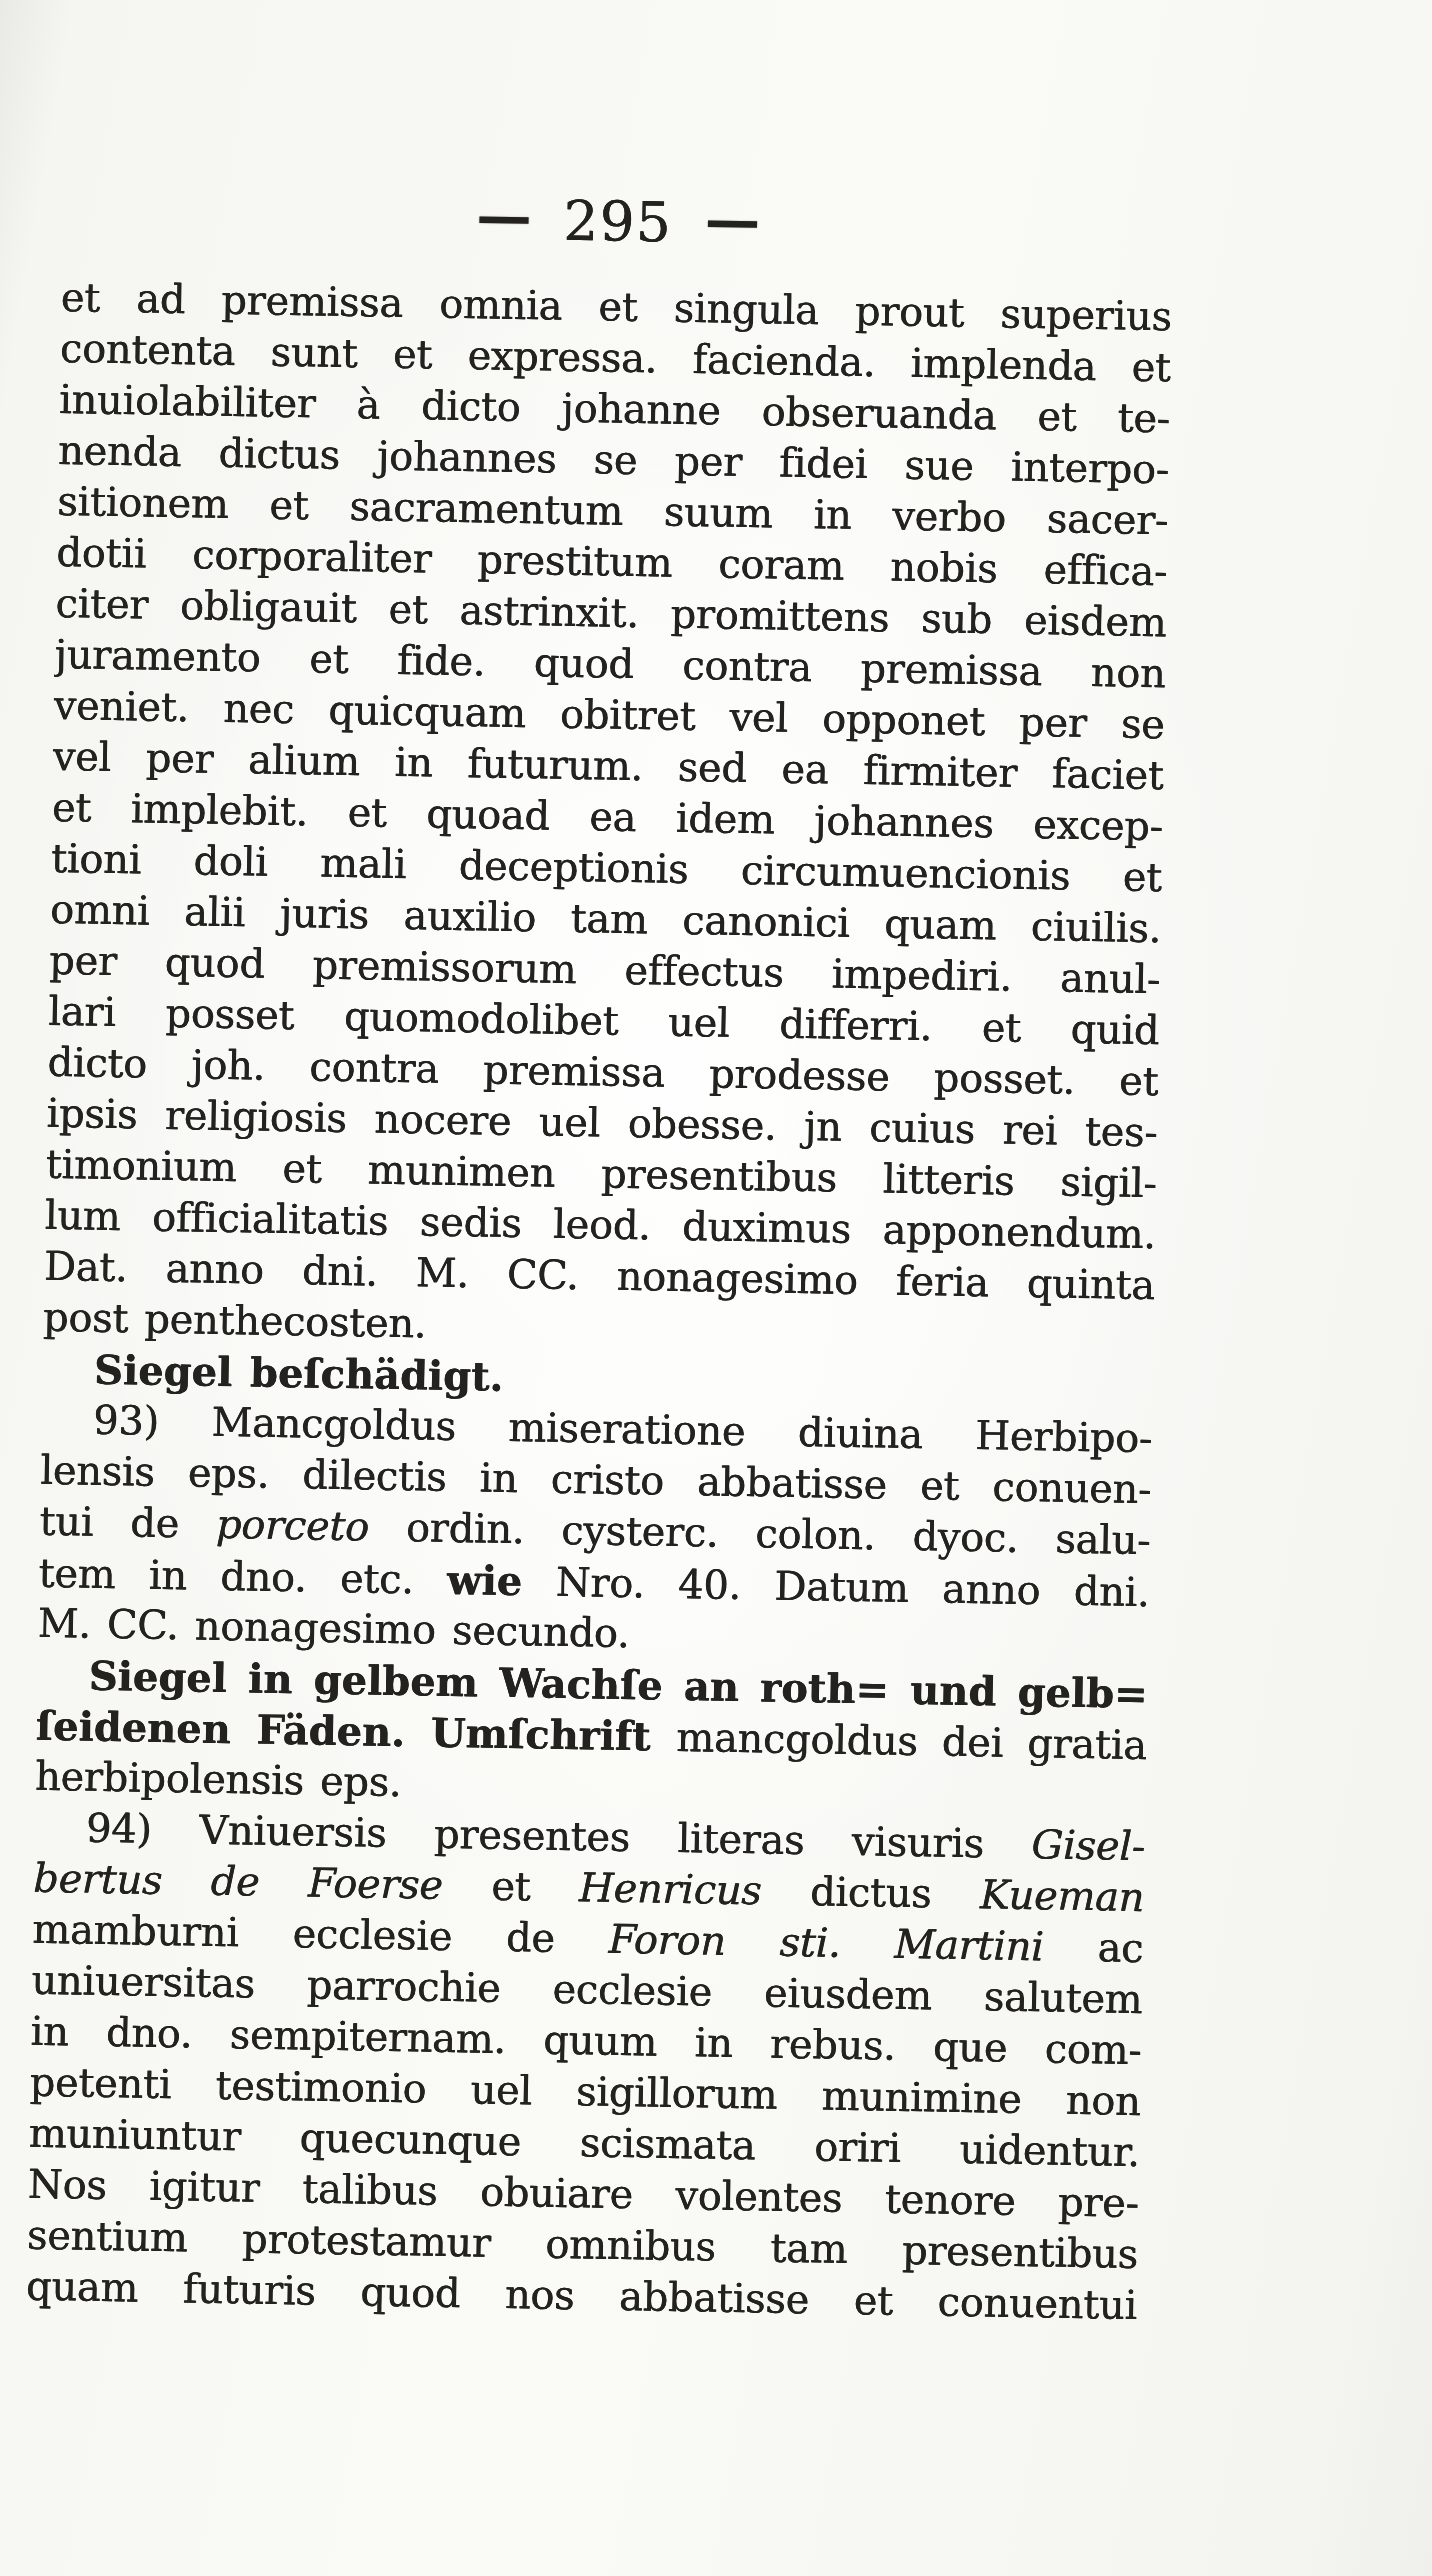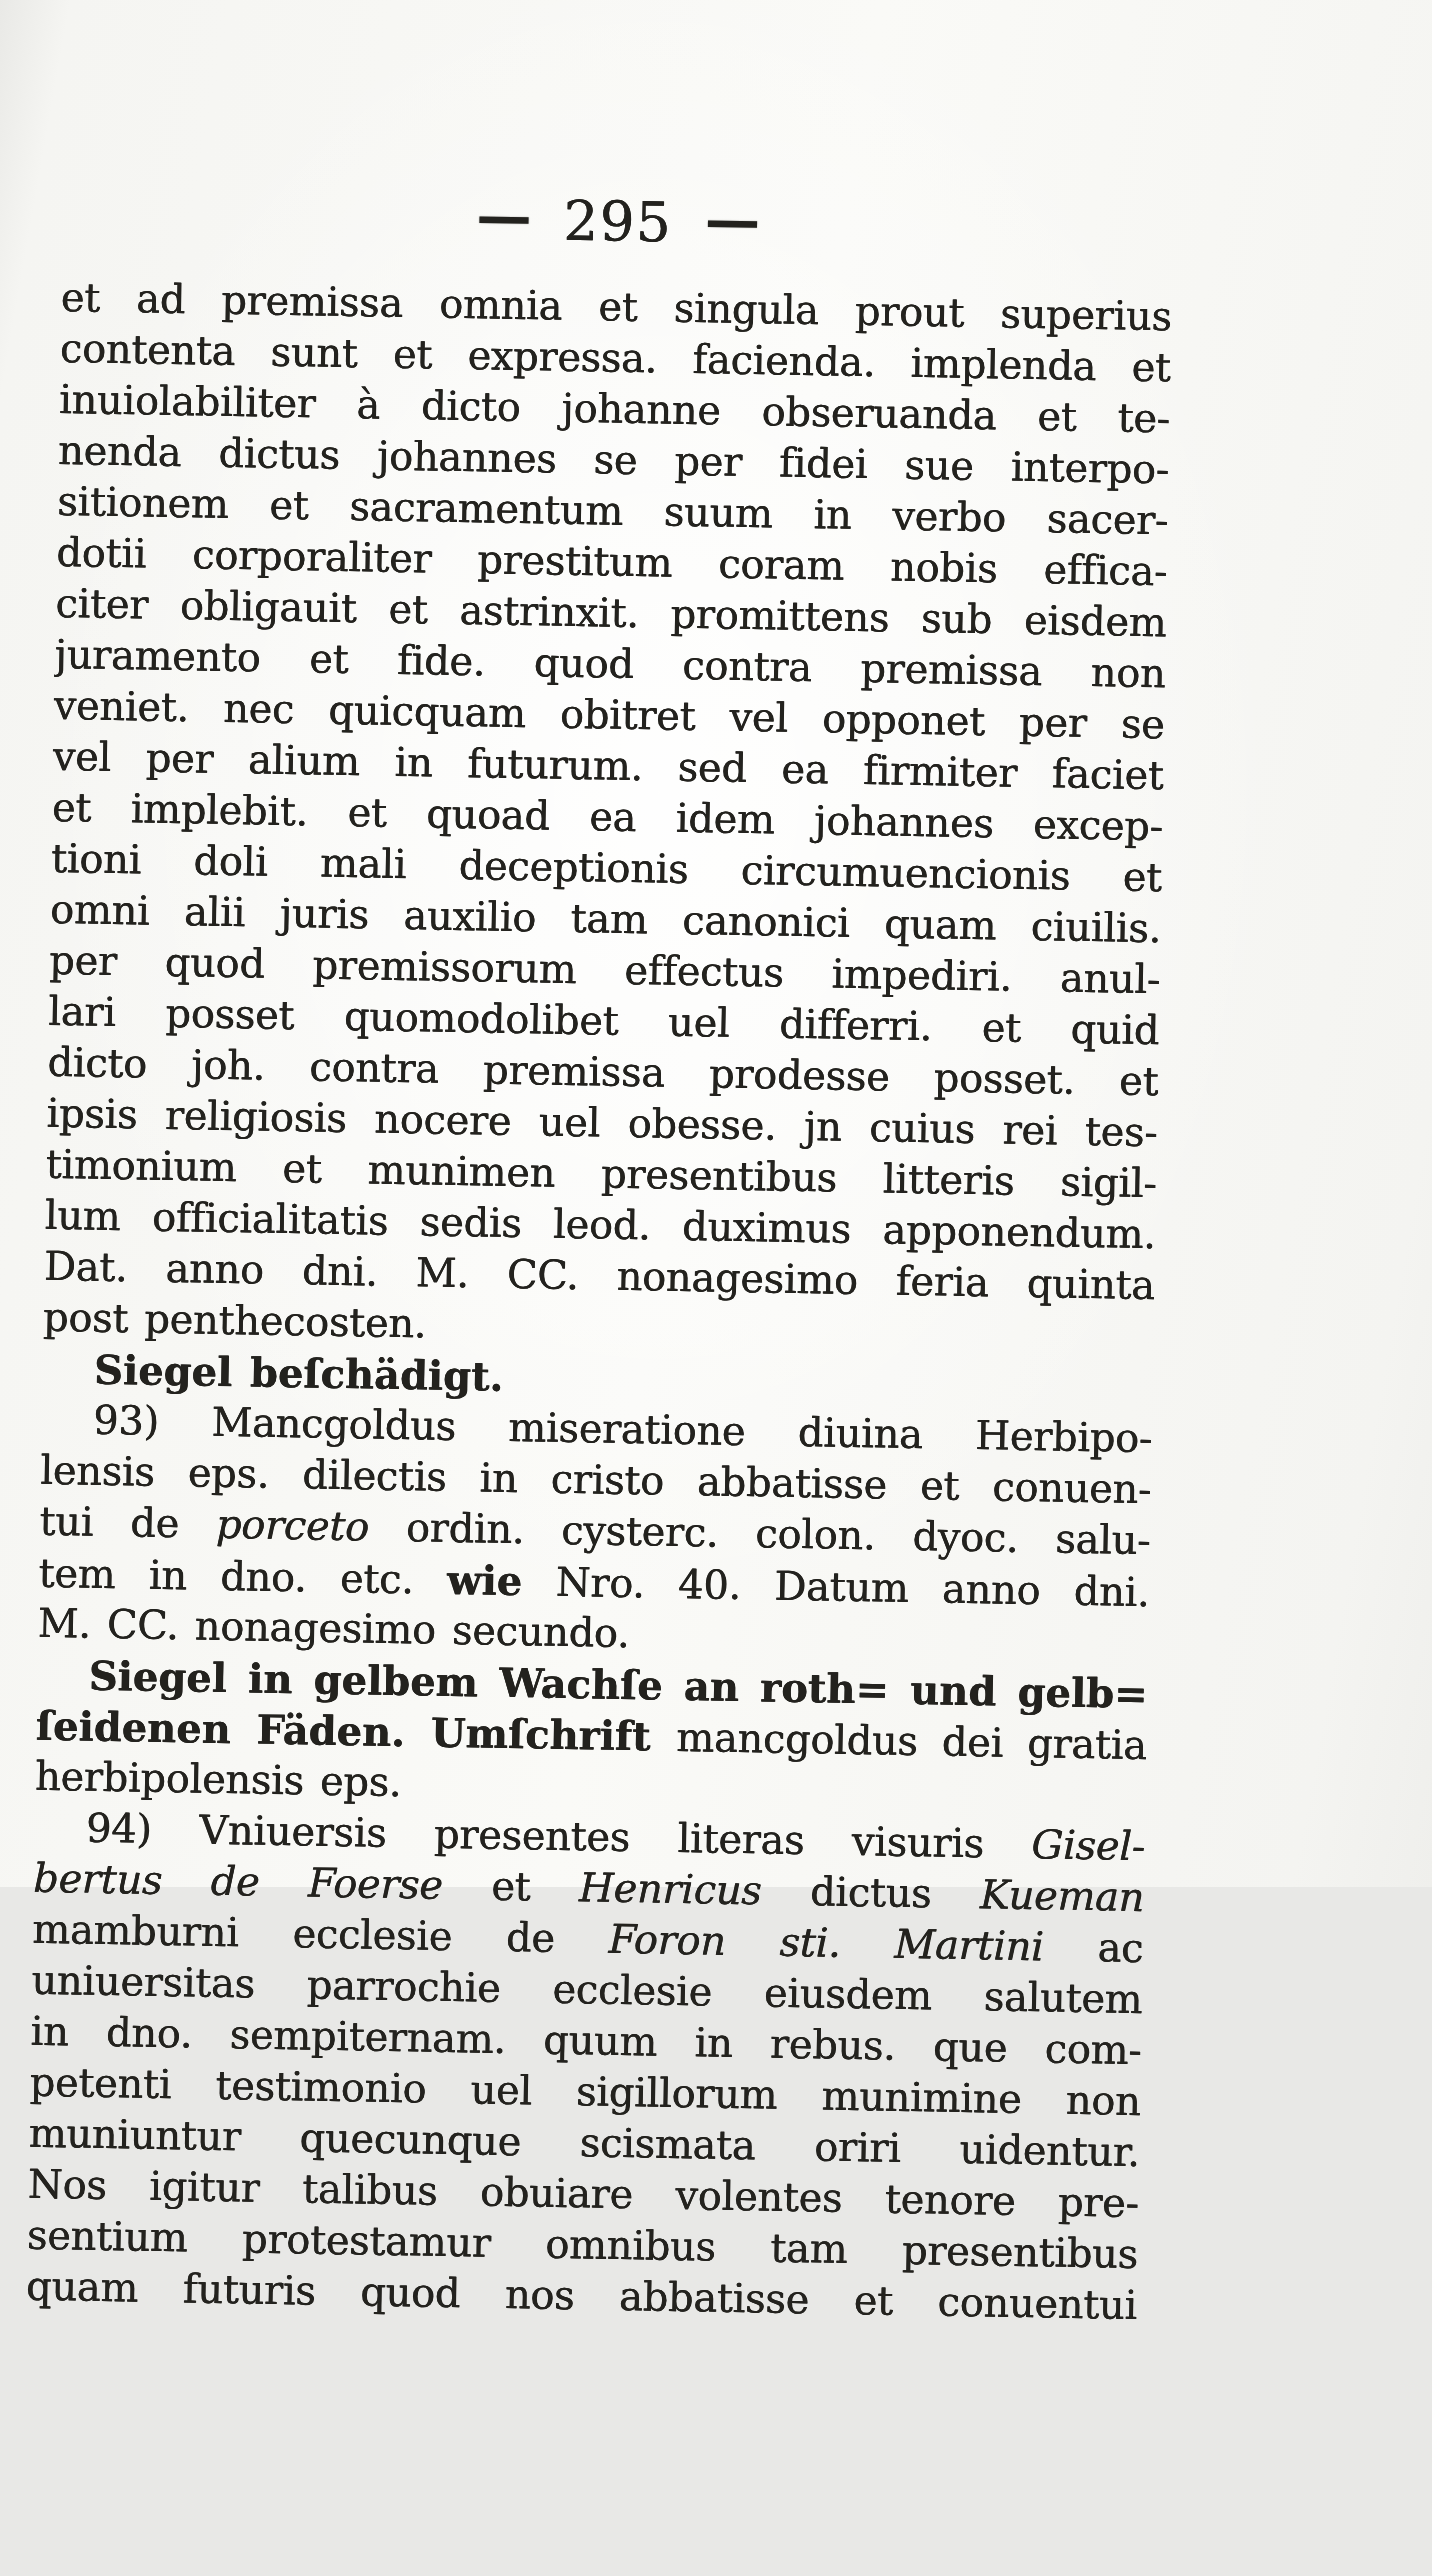--- a/index.html
+++ b/index.html
@@ -5,21 +5,21 @@
   * { margin: 0; padding: 0; box-sizing: border-box; }
   html, body { width: 1433px; height: 2576px; }
   body {
     background: #e8e8e6;
     overflow: hidden;
     font-family: "DejaVu Serif", "Liberation Serif", serif;
   }
   .scan {
     position: relative;
     width: 1433px;
-    height: 1887px;
+    height: 2576px;
     color: var(--ink, #23221e);
     background:
       radial-gradient(ellipse 894px 1213px at 46% 42%, rgba(255,255,255,0.9), rgba(255,255,255,0) 70%),
       linear-gradient(100deg, #e9e9e6 0%, #f5f5f2 4%, #fafaf7 50%, #f4f4f1 92%, #efefec 100%);
     padding-left: 24px;
   }
   .page-content {
     position: absolute;
     left: 63px;
     top: 170px;

